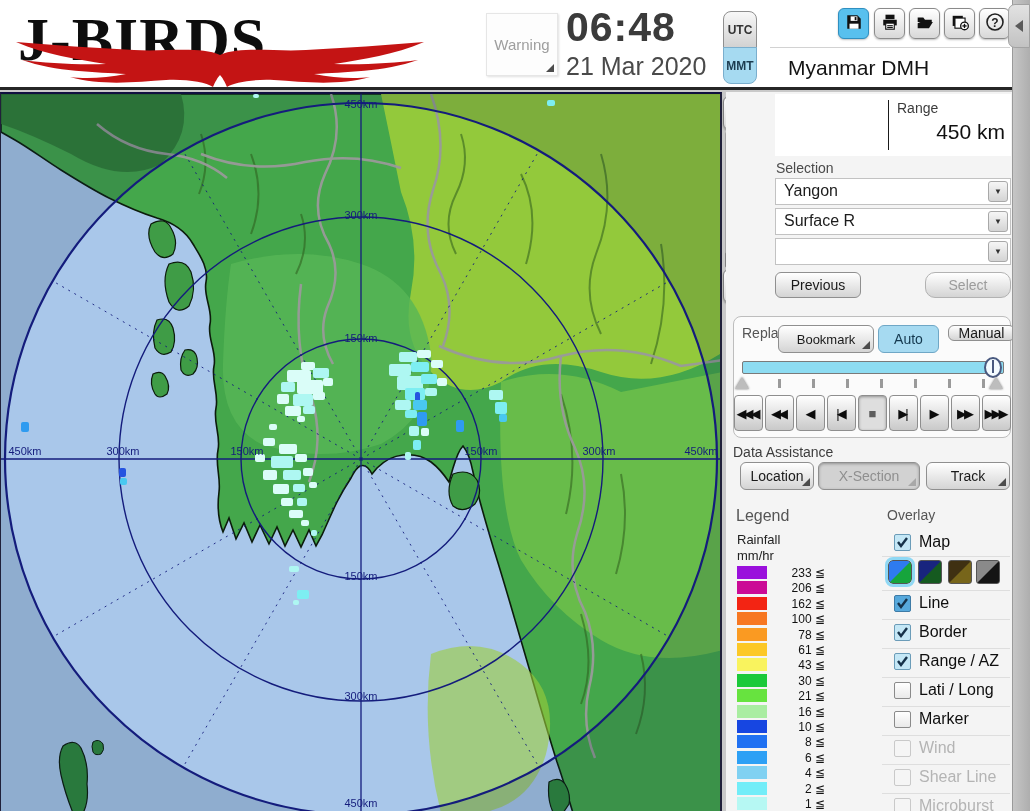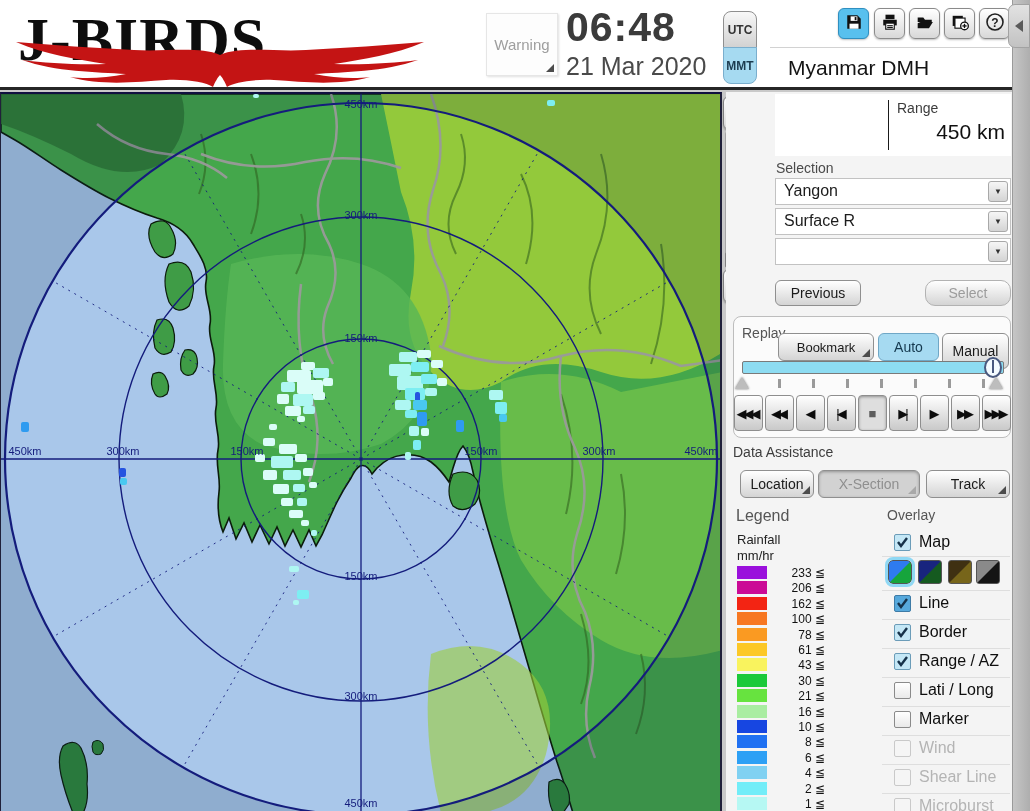--- a/index.html
+++ b/index.html
@@ -46,31 +46,31 @@
   
   #panel { position:absolute; left:726px; top:92px; width:286px; height:719px; background:#f4f4f4; }
   #range-card { position:absolute; left:49px; top:2px; width:236px; height:62px; background:#fff; }
   #range-divider { position:absolute; left:113px; top:6px; width:1px; height:50px; background:#1a1a1a; }
   #range-label { position:absolute; left:122px; top:6px; font-size:14px; color:#3c3c3c; }
   #range-value { position:absolute; right:6px; top:26px; font-size:21px; color:#101010; }
   #selection-label { position:absolute; left:50px; top:68px; font-size:14px; color:#4a4a4a; }
   .dropdown { position:absolute; left:49px; width:236px; height:27px; background:#fff; border:1px solid #c2c2c2; }
   .dropdown .dd-text { position:absolute; left:8px; top:3px; font-size:16px; color:#1c1c1c; }
   .dd-arrow { position:absolute; right:2px; top:2px; width:20px; height:21px; background:linear-gradient(#f6f6f6,#d4d4d4); border:1px solid #a8a8a8; border-radius:3px; font-size:8px; color:#333; display:flex; align-items:center; justify-content:center; }
-  .btn3d { background:linear-gradient(#ffffff,#d4d4d4); border:1px solid #8f8f8f; border-radius:6px; font-size:14px; color:#1a1a1a; display:flex; align-items:center; justify-content:center; position:absolute;margin-top:8px; }
+  .btn3d { background:linear-gradient(#ffffff,#d4d4d4); border:1px solid #8f8f8f; border-radius:6px; font-size:14px; color:#1a1a1a; display:flex; align-items:center; justify-content:center; position:absolute; }
   .btn3d.disabled { color:#9c9c9c; border-color:#b2b2b2; }
   .btn3d.pressed { background:#d2d2d2; box-shadow:inset 0 1px 3px rgba(0,0,0,.3); color:#8f8f8f; }
   #previous-btn { left:49px; top:180px; width:86px; height:26px; }
   #select-btn  { left:199px; top:180px; width:86px; height:26px;border-radius:10px; }
 
   #replay-box { position:absolute; left:7px; top:224px; width:278px; height:122px; background:#fbfbfb; border:1px solid #bdbdbd; border-radius:8px; }
   #replay-label { position:absolute; left:8px; top:8px; font-size:14px; color:#555; }
   #bookmark-btn { left:44px; top:8px; width:96px; height:28px; font-size:13px; }
   #auto-btn { left:144px; top:8px; width:61px; height:28px; background:#a6daf1; border:1px solid #6fa7c6; color:#14384e; }
-  #manual-btn { left:208px; top:8px; width:67px; height:36px;text-align:center; }
+  #manual-btn { left:214px; top:8px; width:67px; height:16px;text-align:center; }
   #replay-track { position:absolute; left:8px; top:44px; width:262px; height:13px; background:#8ddcf2; border:1px solid #7a7a7a; border-radius:2px; }
   #replay-handle { position:absolute; left:250px; top:40px; width:18px; height:21px; background:#f4fbff; border:2px solid #49597f; border-radius:50%; }
   #replay-handle::before { content:""; position:absolute; left:6px; top:1px; width:2px; height:13px; background:#49597f; }
   .tick { position:absolute; top:62px; width:3px; height:9px; background:#9a9a9a; }
   .end-tri { position:absolute; top:60px; width:0; height:0; border-left:7px solid transparent; border-right:7px solid transparent; border-bottom:12px solid #bdbdbd; filter:drop-shadow(0 0 1px #777); }
   .pb-btn { position:absolute; top:78px; width:29px; height:36px; border:1px solid #8e8e8e; border-radius:4px; background:linear-gradient(#ffffff,#c9c9c9); font-size:13px; color:#0c0c0c; display:flex; align-items:center; justify-content:center; letter-spacing:-3px; padding-right:3px; }
   .pb-btn.pressed { background:#dedede; box-shadow:inset 0 1px 3px rgba(0,0,0,.35); color:#5d5d5d; letter-spacing:0; padding-right:0; }
 
   #da-label { position:absolute; left:7px; top:352px; font-size:14px; color:#3d3d3d; }
   #da-location { left:14px; top:370px; width:74px; height:28px; }

